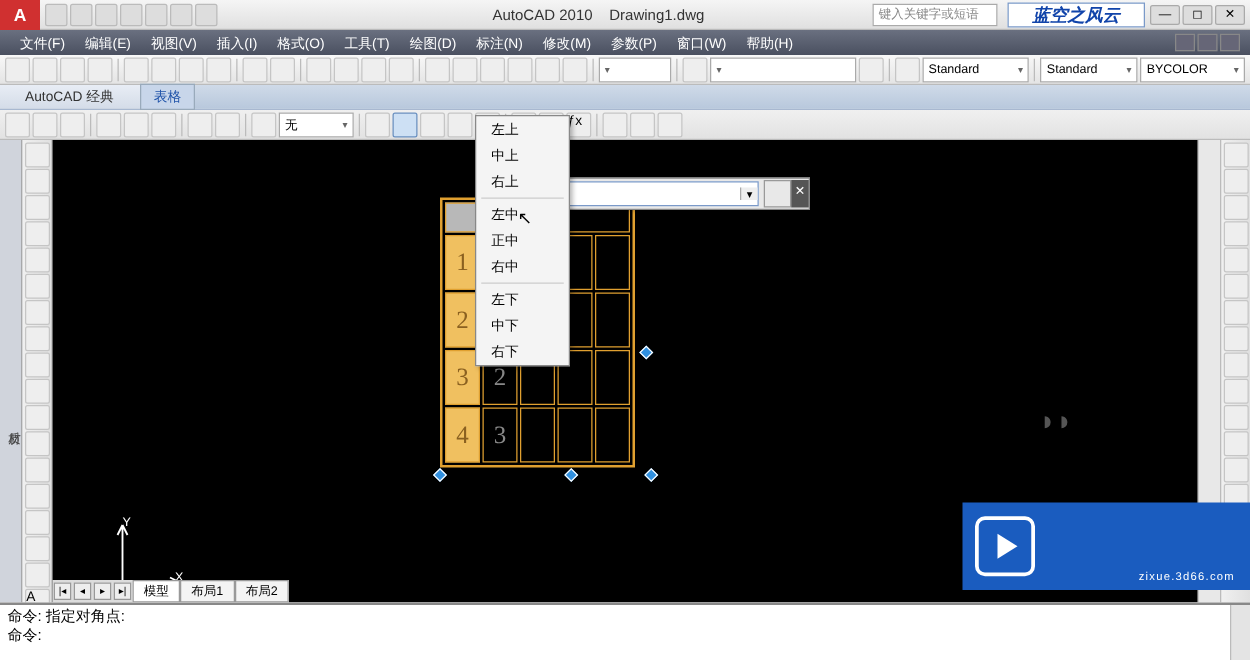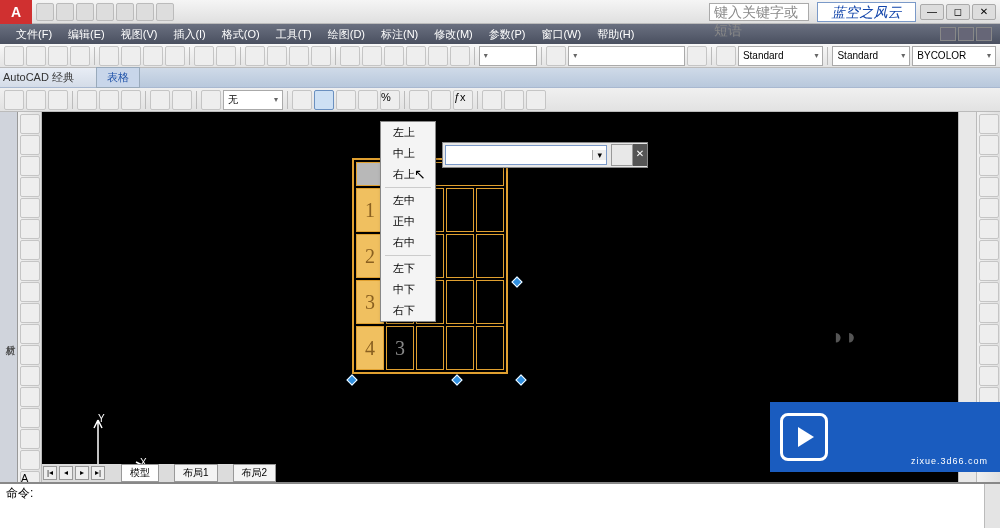--- a/index.html
+++ b/index.html
@@ -2,64 +2,64 @@
 <html><head>
 <meta charset="utf-8">
 <style>
 * { margin: 0; padding: 0; box-sizing: border-box; font-family: "Microsoft YaHei", SimSun, sans-serif; }
 body { width: 1000px; height: 528px; background: #e8e8e8; overflow: hidden; position: relative; font-size: 11px; }
 .titlebar { height: 24px; background: linear-gradient(#f5f5f5,#e0e0e0); display: flex; align-items: center; border-bottom: 1px solid #bbb; }
 .titlebar .logo { width: 32px; height: 24px; background: #d03030; color: #fff; display: flex; align-items: center; justify-content: center; font-weight: bold; font-size: 14px; }
 .qat { display: flex; gap: 2px; margin-left: 4px; }
 .qat .btn { width: 18px; height: 18px; background: #ddd; border: 1px solid #bbb; border-radius: 2px; }
 .title-center { flex: 0 0 auto; margin-left: 220px; font-size: 12px; color: #333; }
-.search-box { margin-left: auto; width: 100px; height: 18px; border: 1px solid #aaa; background: #fff; font-size: 14px; padding: 0 4px; color: #888; }
-.brand-logo { width: 99px; height: 20px; background: #fff; border: 1px solid #7a99c8; color: #1144aa; font-weight: normal; font-size: 14px; text-align: center; line-height: 18px; margin-left: 8px; font-style: italic; }
+.search-box { margin-left: auto; width: 100px; height: 18px; border: 1px solid #aaa; background: #fff; font-size: 10px; padding: 0 4px; color: #888; }
+.brand-logo { width: 110px; height: 20px; background: #fff; border: 1px solid #7a99c8; color: #1144aa; font-weight: bold; font-size: 14px; text-align: center; line-height: 18px; margin-left: 8px; font-style: italic; }
 .win-controls { display: flex; gap: 2px; margin: 0 4px; }
 .win-controls div { width: 24px; height: 16px; background: #ddd; border: 1px solid #aaa; border-radius: 2px; text-align: center; font-size: 10px; line-height: 14px; }
 .menubar { height: 20px; background: linear-gradient(#6a7080,#4a5060); display: flex; align-items: center; padding: 0 8px; gap: 0; color: #fff; font-size: 11px; }
 .menubar span { padding: 0 8px; cursor: default; }
 .menubar .right { margin-left: auto; display: flex; gap: 2px; }
 .menubar .right div { width: 16px; height: 14px; border: 1px solid #888; background: #667; }
 .toolbar-row { height: 24px; background: linear-gradient(#f8f8f8,#e4e4e4); border-bottom: 1px solid #bbb; display: flex; align-items: center; padding: 0 4px; gap: 2px; }
 .tb-btn { width: 20px; height: 20px; background: #eee; border: 1px solid #c5c5c5; border-radius: 2px; flex-shrink: 0; }
 .tb-sep { width: 1px; height: 18px; background: #bbb; margin: 0 2px; }
 .tb-combo { height: 20px; border: 1px solid #aaa; background: #fff; font-size: 10px; padding: 0 4px; display: flex; align-items: center; justify-content: space-between; }
 .tb-combo::after { content: "▾"; font-size: 8px; color: #666; }
 .ribbon-header { height: 20px; background: linear-gradient(#e8edf5,#d4dce8); border-bottom: 1px solid #a8b8d0; display: flex; align-items: center; }
-.ribbon-header .ws { width: 96px; padding: 0 3px; font-size: 11px; color: #333; }
+.ribbon-header .ws { width: 112px; padding: 0 20px; font-size: 11px; color: #333; }
 .ribbon-header .tab { padding: 2px 10px; color: #2255aa; background: #c8d6ea; border: 1px solid #9ab; font-size: 11px; }
 .ribbon-header .rest { flex: 1; background: linear-gradient(#cfdae8,#b8c8dc); height: 100%; }
 .ribbon-panel { height: 24px; background: linear-gradient(#f0f0f0,#e2e2e2); border-bottom: 1px solid #bbb; display: flex; align-items: center; padding: 0 4px; gap: 2px; }
 .main-area { position: relative; height: 370px; display: flex; }
 .vtab { width: 18px; background: #d0d4dc; border-right: 1px solid #999; display: flex; flex-direction: column; align-items: center; padding-top: 80px; writing-mode: vertical-rl; font-size: 10px; color: #444; gap: 40px; }
 .left-tools { width: 24px; background: linear-gradient(to right,#f0f0f0,#e0e0e0); border-right: 1px solid #bbb; display: flex; flex-direction: column; gap: 1px; padding: 2px; }
 .left-tools .tb-btn { width: 20px; height: 20px; }
 .canvas { flex: 1; background: #000; position: relative; overflow: hidden; }
 .ucs { position: absolute; left: 46px; bottom: 6px; color: #fff; font-size: 10px; }
 .ucs .y { position: absolute; left: 10px; bottom: 52px; }
 .ucs .x { position: absolute; left: 52px; bottom: 8px; }
 .ucs svg { position: absolute; left: 0; bottom: 0; }
 .model-tabs { position: absolute; left: 0; bottom: -18px; height: 18px; background: #dcdcdc; display: flex; align-items: center; font-size: 10px; z-index: 2; }
 .model-tabs .navbtn { width: 14px; height: 14px; border: 1px solid #999; background: #eee; margin: 0 1px; text-align: center; line-height: 12px; font-size: 8px; }
-.model-tabs .tab { padding: 1px 8px; border: 1px solid #999; background: #f4f4f4; margin-left: 15px; }
+.model-tabs .tab { padding: 1px 8px; border: 1px solid #999; background: #f4f4f4; margin-left: 0; }
 .model-tabs .tab.active { background: #fff; }
 .right-scroll { width: 18px; background: #e8e8e8; border-left: 1px solid #bbb; }
 .right-tools { width: 24px; background: linear-gradient(to right,#f0f0f0,#e0e0e0); border-left: 1px solid #bbb; display: flex; flex-direction: column; gap: 1px; padding: 2px; }
 .cmd-area { height: 48px; background: #fff; border-top: 2px solid #888; font-family: SimSun, monospace; font-size: 12px; padding: 2px 6px; line-height: 15px; overflow: hidden; position: relative; }
 .cmd-area .scroll { position: absolute; right: 0; top: 0; width: 16px; height: 100%; background: #e4e4e4; border-left: 1px solid #bbb; }
 
 .tbl { position: absolute; left: 310px; top: 46px; border: 2px solid #e0a030; }
 .tbl td { border: 1px solid #e0a030; width: 28px; height: 44px; background: #000; color: #888; text-align: center; font-size: 20px; font-family: serif; }
 .tbl .hdr td { height: 24px; background: #000; }
 .tbl .hdr td:first-child { background: #b8b8b8; }
 .tbl td.lab { background: #f0c060; color: #8a6020; }
 .grip-blue { position: absolute; width: 8px; height: 8px; background: #3090e0; border: 1px solid #fff; transform: rotate(45deg); }
 
-.dd-menu { position: absolute; left: 380px; top: 92px; width: 56px; background: #f4f4f4; border: 1px solid #888; box-shadow: 2px 2px 4px rgba(0,0,0,0.3); z-index: 20; font-size: 11px; margin-top: 29px; }
+.dd-menu { position: absolute; left: 380px; top: 92px; width: 76px; background: #f4f4f4; border: 1px solid #888; box-shadow: 2px 2px 4px rgba(0,0,0,0.3); z-index: 20; font-size: 11px; }
 .dd-menu div { padding: 3px 12px; cursor: default; }
 .dd-menu hr { border: none; border-top: 1px solid #ccc; margin: 2px 4px; }
 .cursor-arrow { position: absolute; left: 414px; top: 166px; font-size: 14px; color: #000; z-index: 25; pointer-events: none; }
 
 .float-combo { position: absolute; left: 442px; top: 142px; height: 26px; background: #e8e8e8; border: 1px solid #888; display: flex; align-items: center; z-index: 15; box-shadow: 1px 1px 3px rgba(0,0,0,0.3); }
 .float-combo .inner { width: 162px; height: 20px; background: #fff; border: 1px solid #7a99c8; margin: 0 2px; display: flex; justify-content: flex-end; align-items: center; }
 .float-combo .inner::after { content: "▾"; font-size: 9px; padding: 0 4px; background: #eee; border-left: 1px solid #aaa; }
 .float-combo .ok { width: 22px; height: 22px; background: #e8e8e8; border: 1px solid #999; margin-left: 2px; }
 .float-combo .close { width: 14px; height: 22px; background: #555; color: #fff; text-align: center; line-height: 20px; font-size: 10px; }
 
@@ -76,20 +76,24 @@
 <div class="titlebar">
   <div class="logo">A</div>
   <div class="qat">
     <div class="btn"></div>
     <div class="btn"></div>
     <div class="btn"></div>
     <div class="btn"></div>
     <div class="btn"></div>
     <div class="btn"></div>
     <div class="btn"></div>
+  </div>
+  <div class="title-center">
+    <span>AutoCAD 2010</span>&nbsp;&nbsp;&nbsp;
+    <span>Drawing1.dwg</span>
   </div>
   <div class="search-box">键入关键字或短语</div>
   <div class="brand-logo">蓝空之风云</div>
   <div class="win-controls">
     <div>—</div>
     <div>◻</div>
     <div>✕</div>
   </div>
 </div>
 
@@ -316,20 +320,21 @@
 </div>
 <div class="cursor-arrow">↖</div>
 
 <div class="float-combo">
   <div class="inner"></div>
   <div class="ok"></div>
   <div class="close">✕</div>
 </div>
 
 <div class="cmd-area">
+  <div>命令: 指定对角点:</div>
   <div>命令:</div>
   <div class="scroll"></div>
 </div>
 
 <div class="wm">
   <div class="play"></div>
   <div class="txt2">zixue.3d66.com</div>
 </div>
 
 </body></html>

